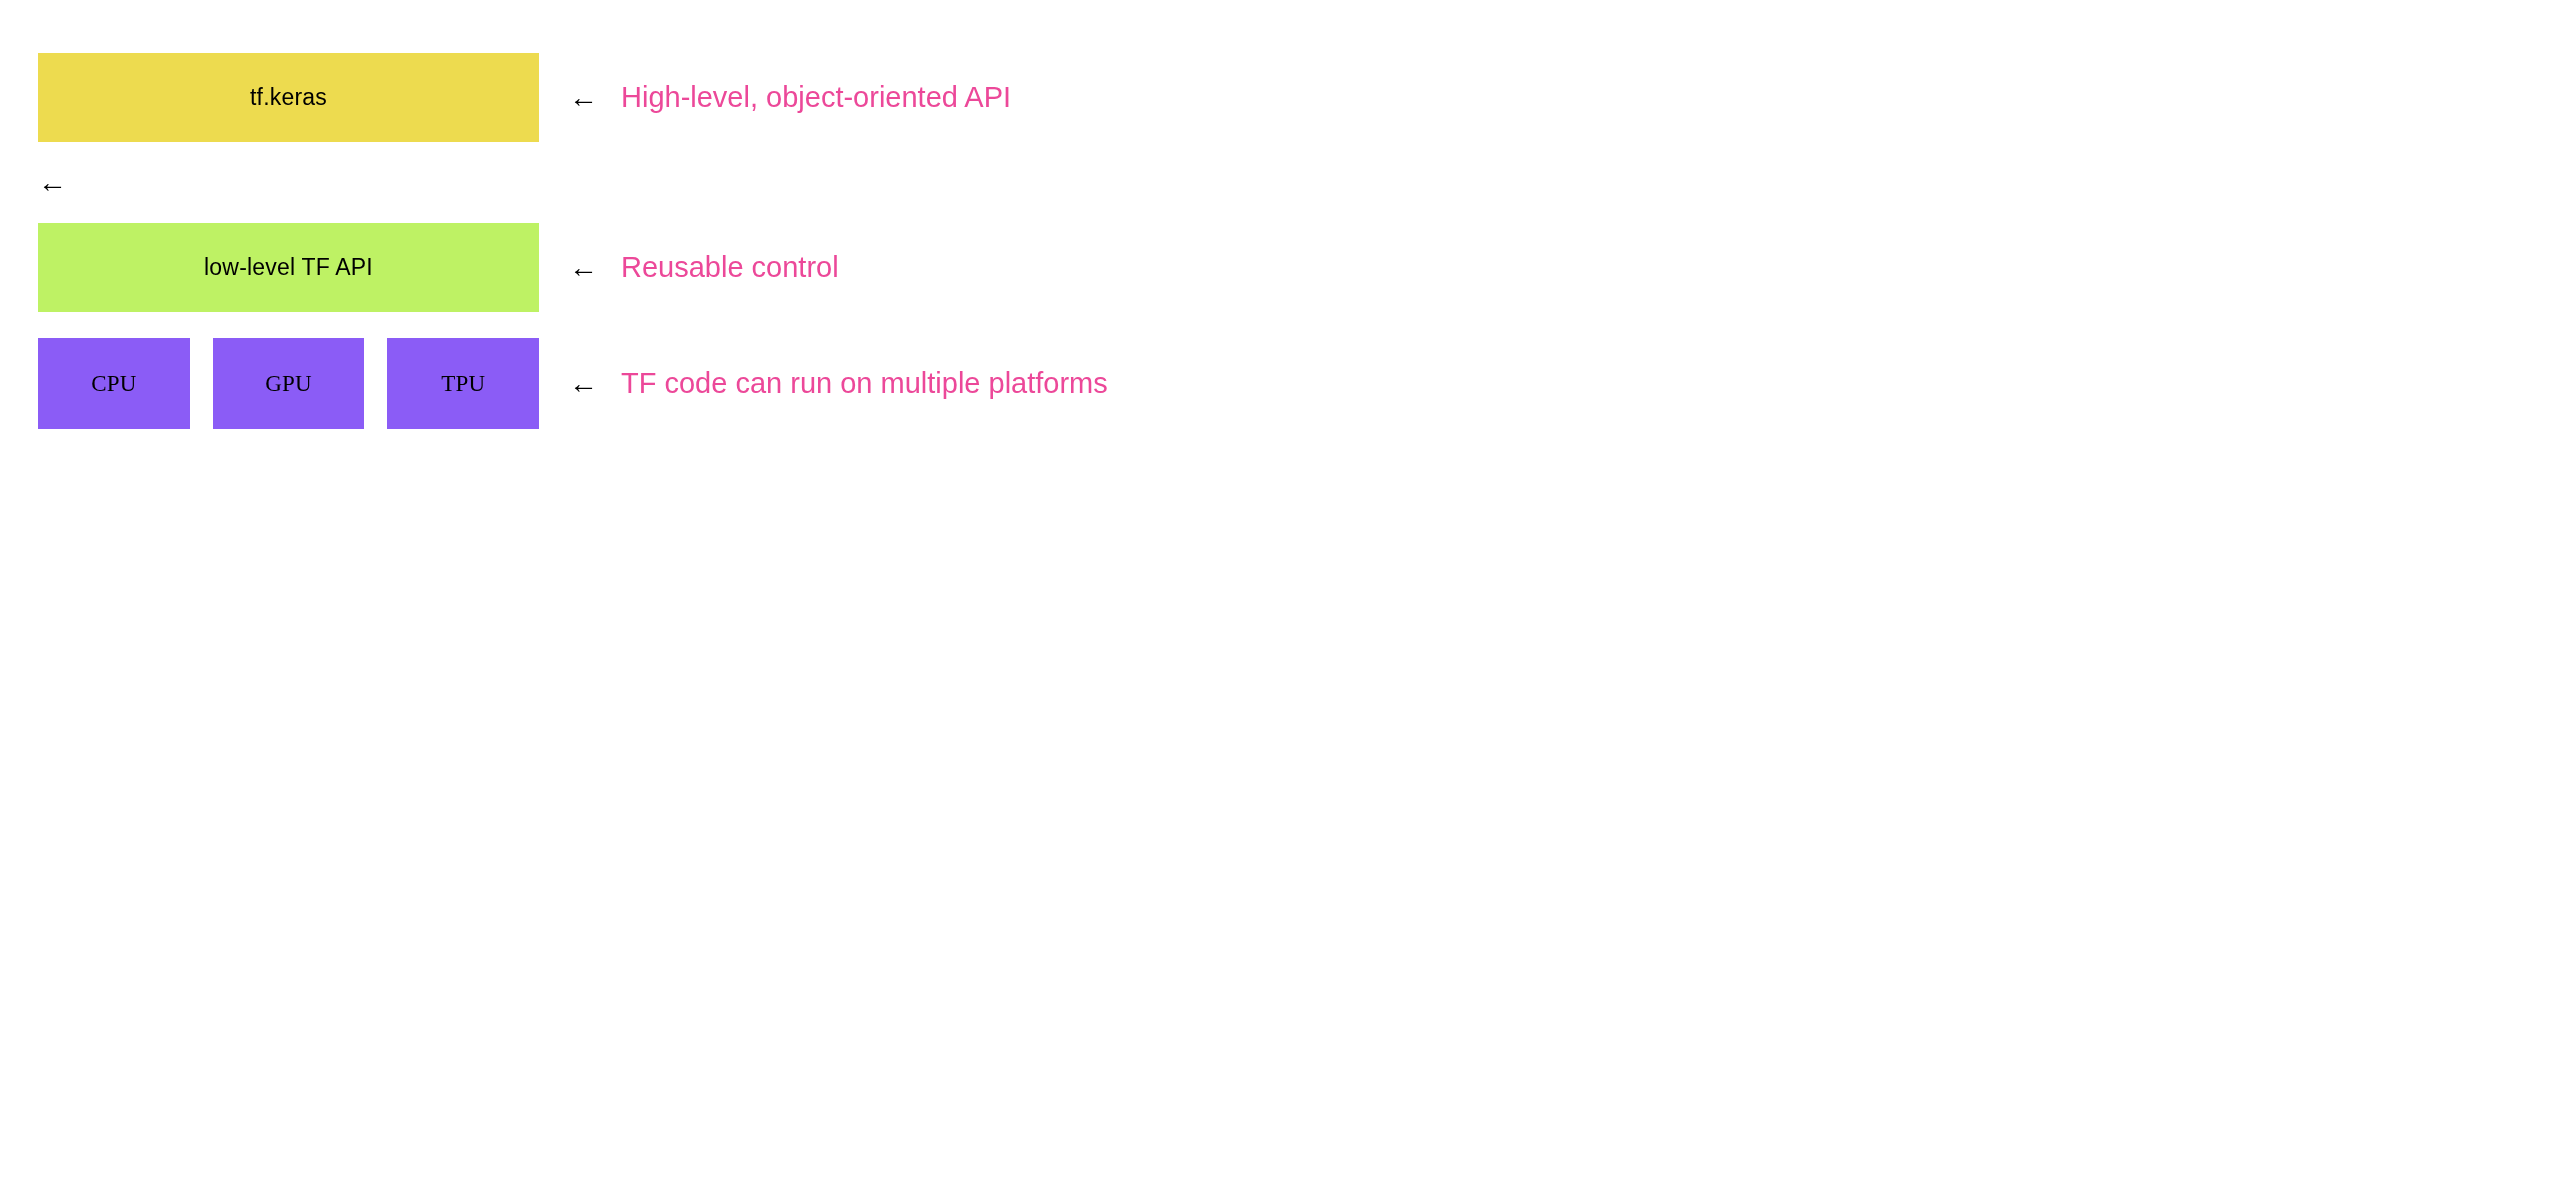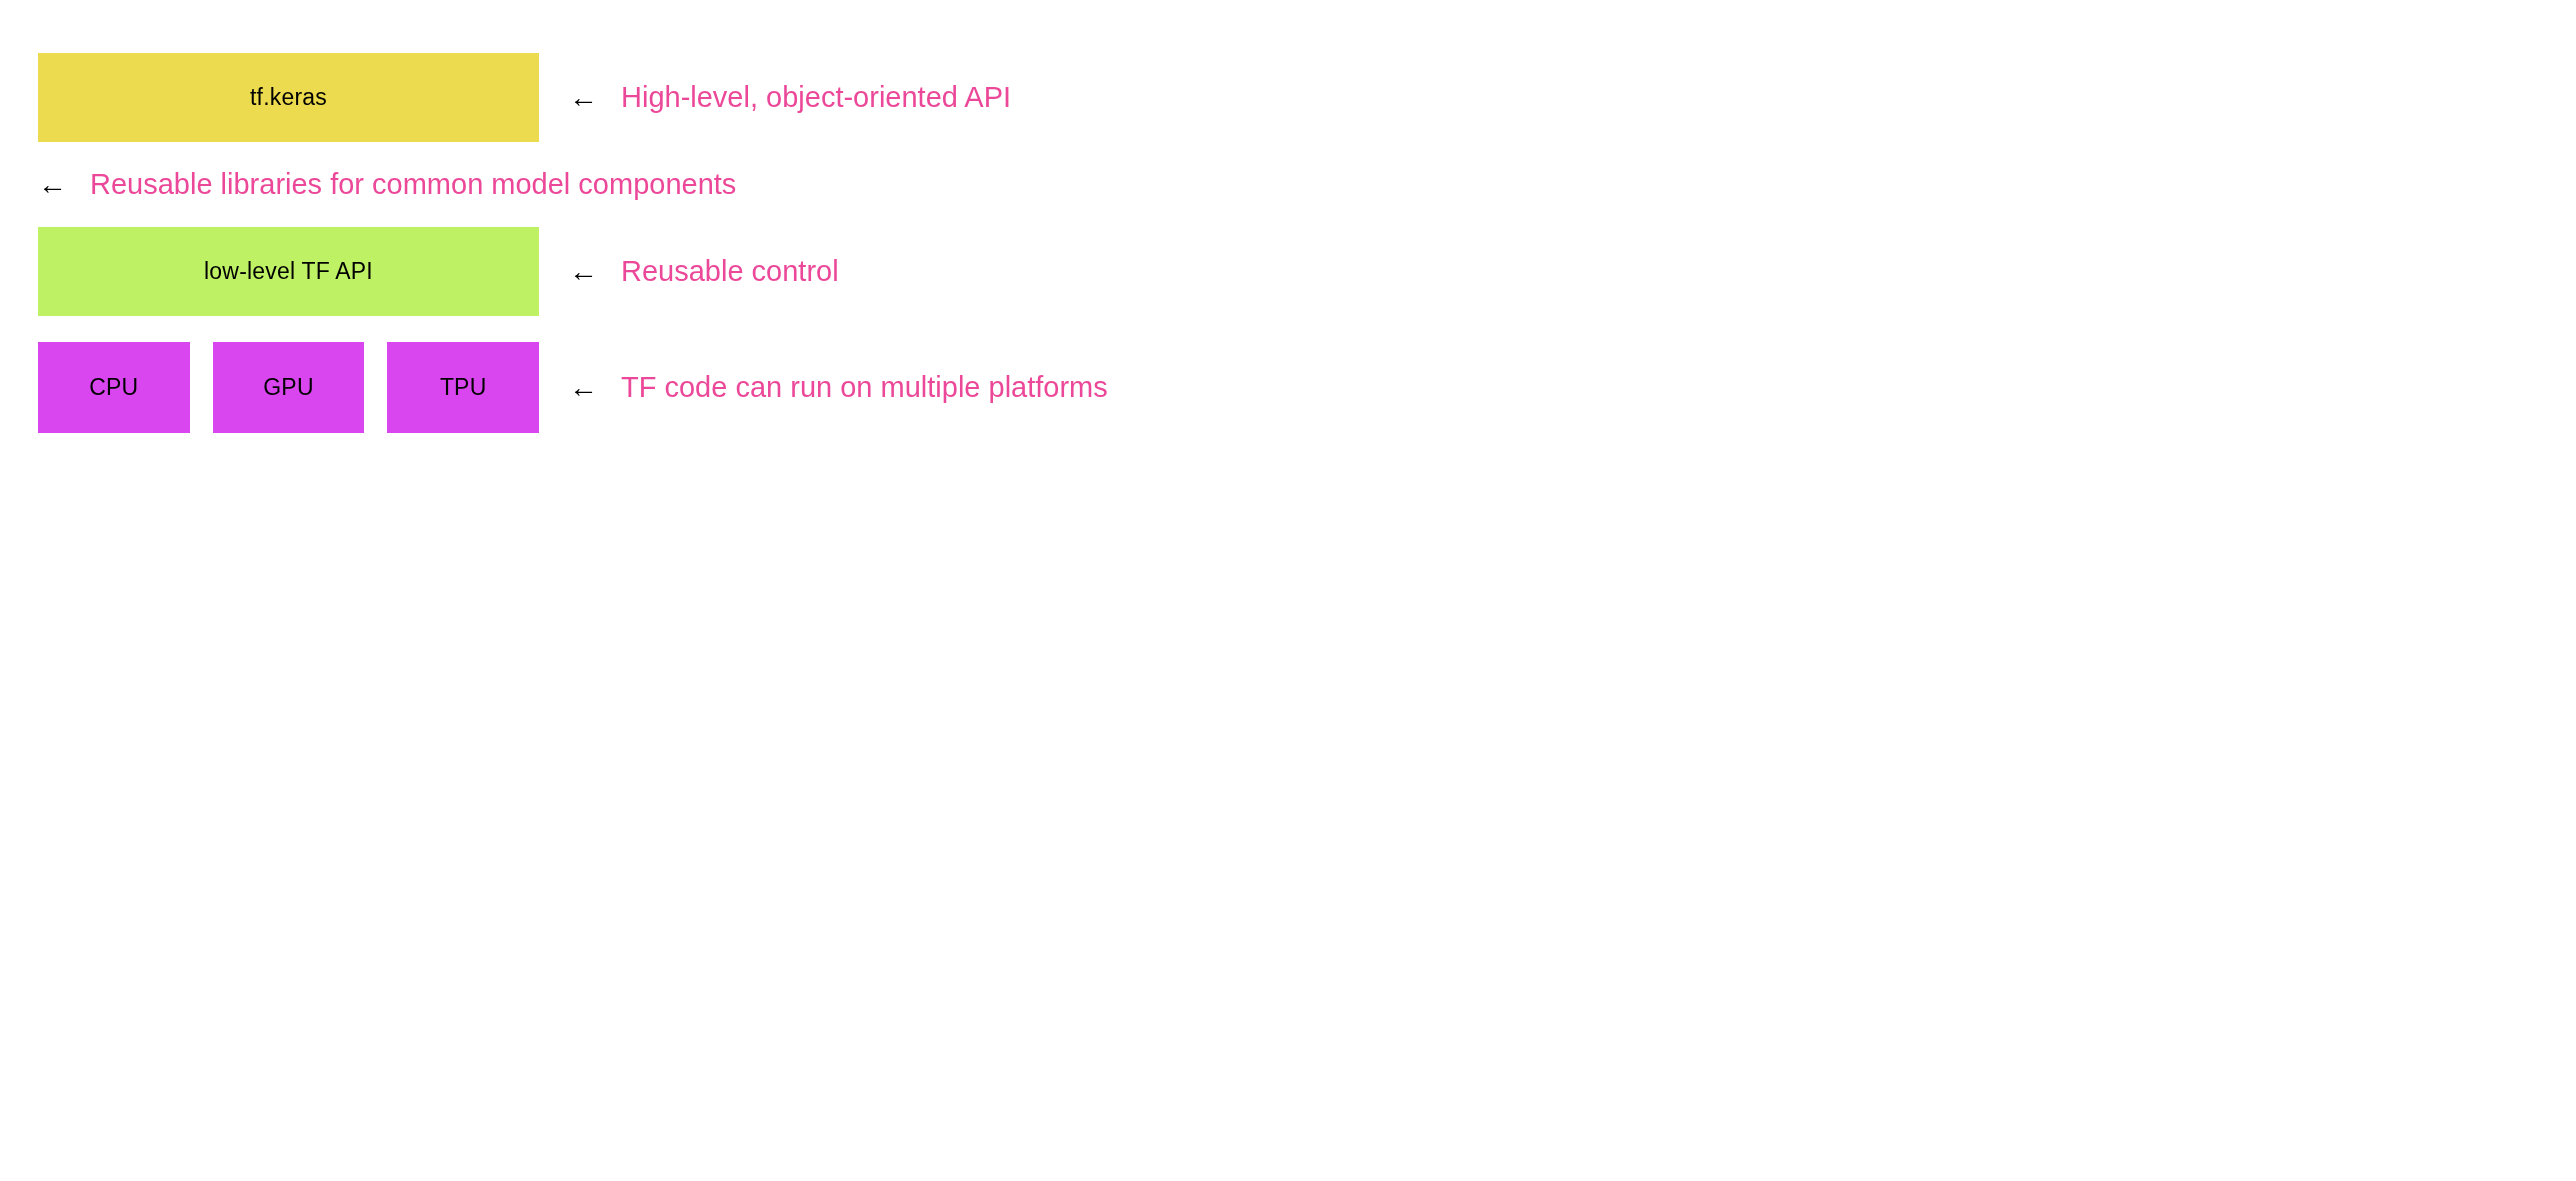--- a/index.html
+++ b/index.html
@@ -49,21 +49,22 @@
     
     .block-green {
       background: #89DD73;
     }
     
     .block-blue {
       background: #bef264;
     }
     
     .block-pink {
-      background: #d946ef;
+      background: #8b5cf6;
+      font-family: Liberation Serif, serif;
     }
     
     .multi-block {
       display: flex;
       gap: 23px;
     }
     
     .multi-block .block {
       flex: 1;
       height: 91px;
@@ -100,21 +101,20 @@
     </div>
     <div class="arrow-and-label">
       <span class="arrow">←</span>
       <span class="label">High-level, object-oriented API</span>
     </div>
   </div>
 
   <div class="row">
     <div class="arrow-and-label">
       <span class="arrow">←</span>
-      <span class="label">Reusable libraries for common model components</span>
     </div>
   </div>
 
   <div class="row">
     <div class="block-area">
       <div class="block block-blue">
         <span>low-level TF API</span>
       </div>
     </div>
     <div class="arrow-and-label">

